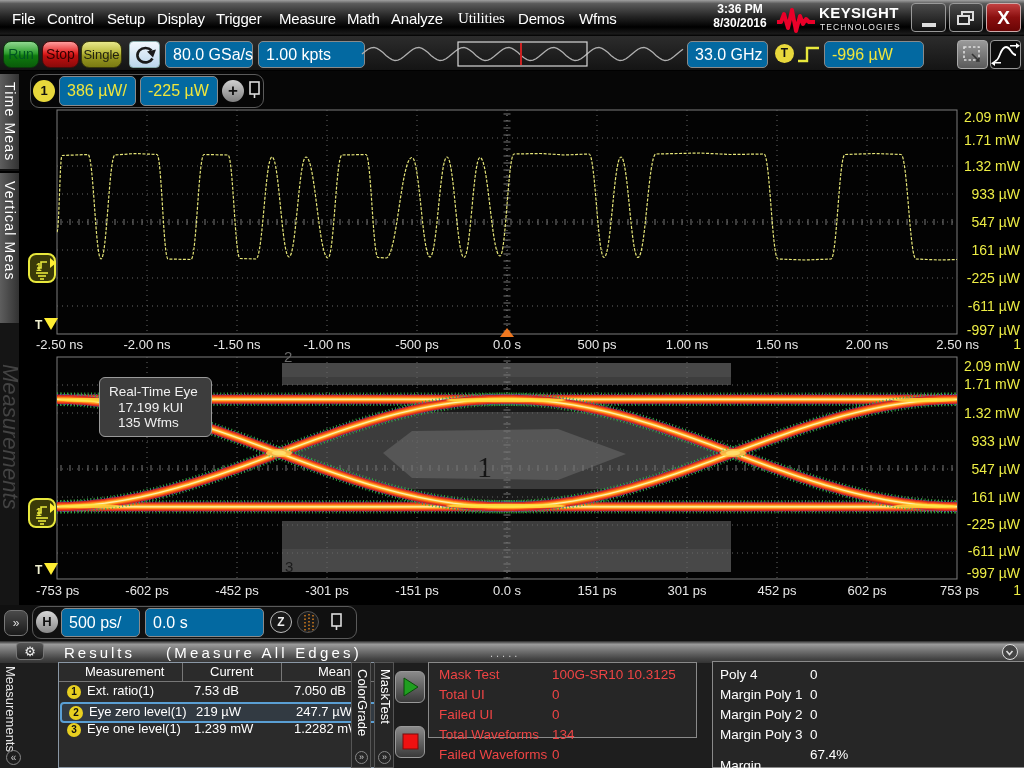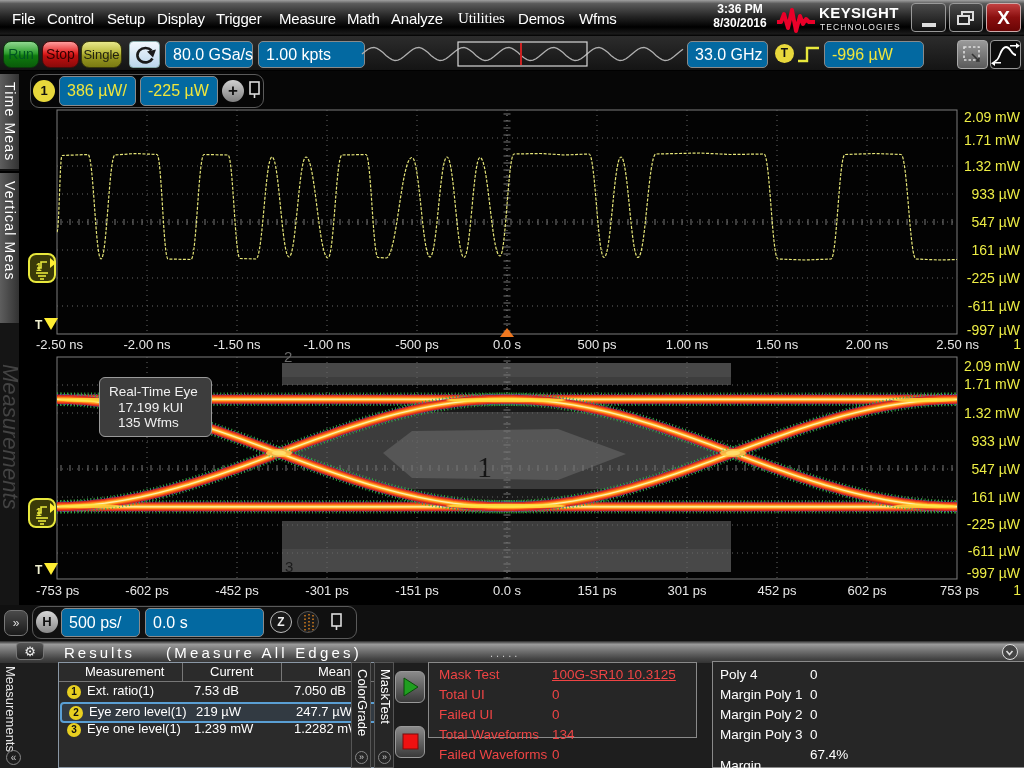--- a/index.html
+++ b/index.html
@@ -638,21 +638,21 @@
       <path d="M8 6 L22 15 L8 24 Z" fill="#1f9f1f" stroke="#0a4a0a" stroke-width="1"></path>
     </svg></div>
 <div class="abs" style="left:395px;top:726px;width:30px;height:32px;border-radius:6px;border:1px solid #999;
  background:linear-gradient(#8a8a8a,#3a3a3a);">
  <svg width="28" height="30">
       <rect x="7" y="7" width="15" height="15" fill="#ee1111" stroke="#7a0a0a"></rect>
     </svg></div>
 
 <div class="abs" style="left:428px;top:662px;width:269px;height:76px;background:#262626;border:1px solid #8a8a8a;color:#ef4444;font-size:13.5px;">
  <span class="abs" style="left:10px;top:4px;">Mask Test</span>
-    <span class="abs" style="left:123px;top:4px;text-decoration:underline;">100G-SR10 10.3125</span>
+    <span class="abs" style="left:123px;top:4px;">100G-SR10 10.3125</span>
  <span class="abs" style="left:10px;top:24px;">Total UI</span>
     <span class="abs" style="left:123px;top:24px;">0</span>
  <span class="abs" style="left:10px;top:44px;">Failed UI</span>
     <span class="abs" style="left:123px;top:44px;">0</span>
  <span class="abs" style="left:10px;top:64px;">Total Waveforms</span>
     <span class="abs" style="left:123px;top:64px;">134</span>
  <span class="abs" style="left:10px;top:84px;">Failed Waveforms</span>
     <span class="abs" style="left:123px;top:84px;">0</span>
 </div>
 

